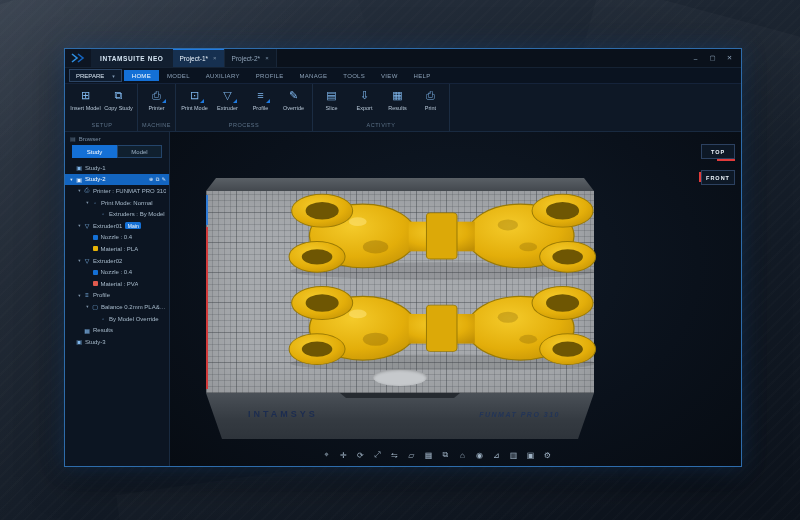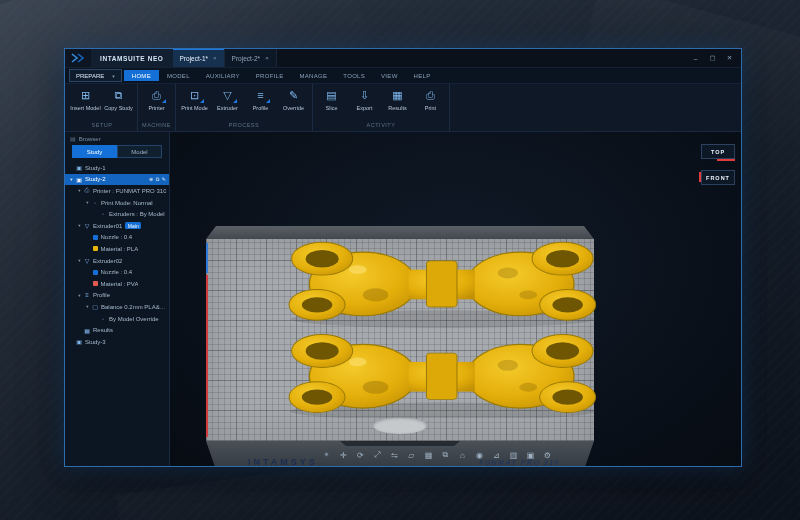--- a/index.html
+++ b/index.html
@@ -63,21 +63,21 @@
   .tglyph{flex:0 0 8px;width:8px;font-size:6px;color:#7fb6ec;text-align:center;margin-right:2px;}
   .tree-row.selected .tglyph{color:#eaf3fc;}
   .swatch{flex:0 0 5px;width:5px;height:5px;margin:0 3px 0 1.5px;border-radius:1px;}
   .tlab{white-space:nowrap;overflow:hidden;text-overflow:ellipsis;}
   .badge{margin-left:3px;background:#1470d6;color:#fff;font-size:5px;padding:.5px 2.5px;border-radius:1.5px;}
   .row-actions{margin-left:auto;display:flex;gap:2.5px;padding-right:3px;font-size:5px;color:#e6f0fa;}
 
   
   .viewport{flex:1;position:relative;overflow:hidden;
     background:radial-gradient(ellipse at 50% 40%,#101a27 0%,#0a111b 60%,#070c13 100%);}
-  .plate{position:absolute;left:36px;top:46px;width:388px;margin-top:48px;}
+  .plate{position:absolute;left:36px;top:46px;width:388px;}
   .plate-top{height:13px;background:linear-gradient(#5a6066,#43484e);
     clip-path:polygon(10px 0,calc(100% - 10px) 0,100% 100%,0 100%);}
   .plate-grid{position:relative;height:202px;background-color:#a6a9ad;
     background-image:
       repeating-linear-gradient(0deg, rgba(70,75,80,.22) 0 1px, transparent 1px 6px),
       repeating-linear-gradient(90deg, rgba(70,75,80,.22) 0 1px, transparent 1px 6px),
       repeating-linear-gradient(0deg, rgba(55,60,65,.3) 0 1px, transparent 1px 30px),
       repeating-linear-gradient(90deg, rgba(55,60,65,.3) 0 1px, transparent 1px 30px);
     box-shadow:inset 0 0 45px rgba(0,0,0,.14);}
   .plate-bottom{position:relative;height:46px;background:linear-gradient(#4a5057,#343a41 60%,#2e343b);

